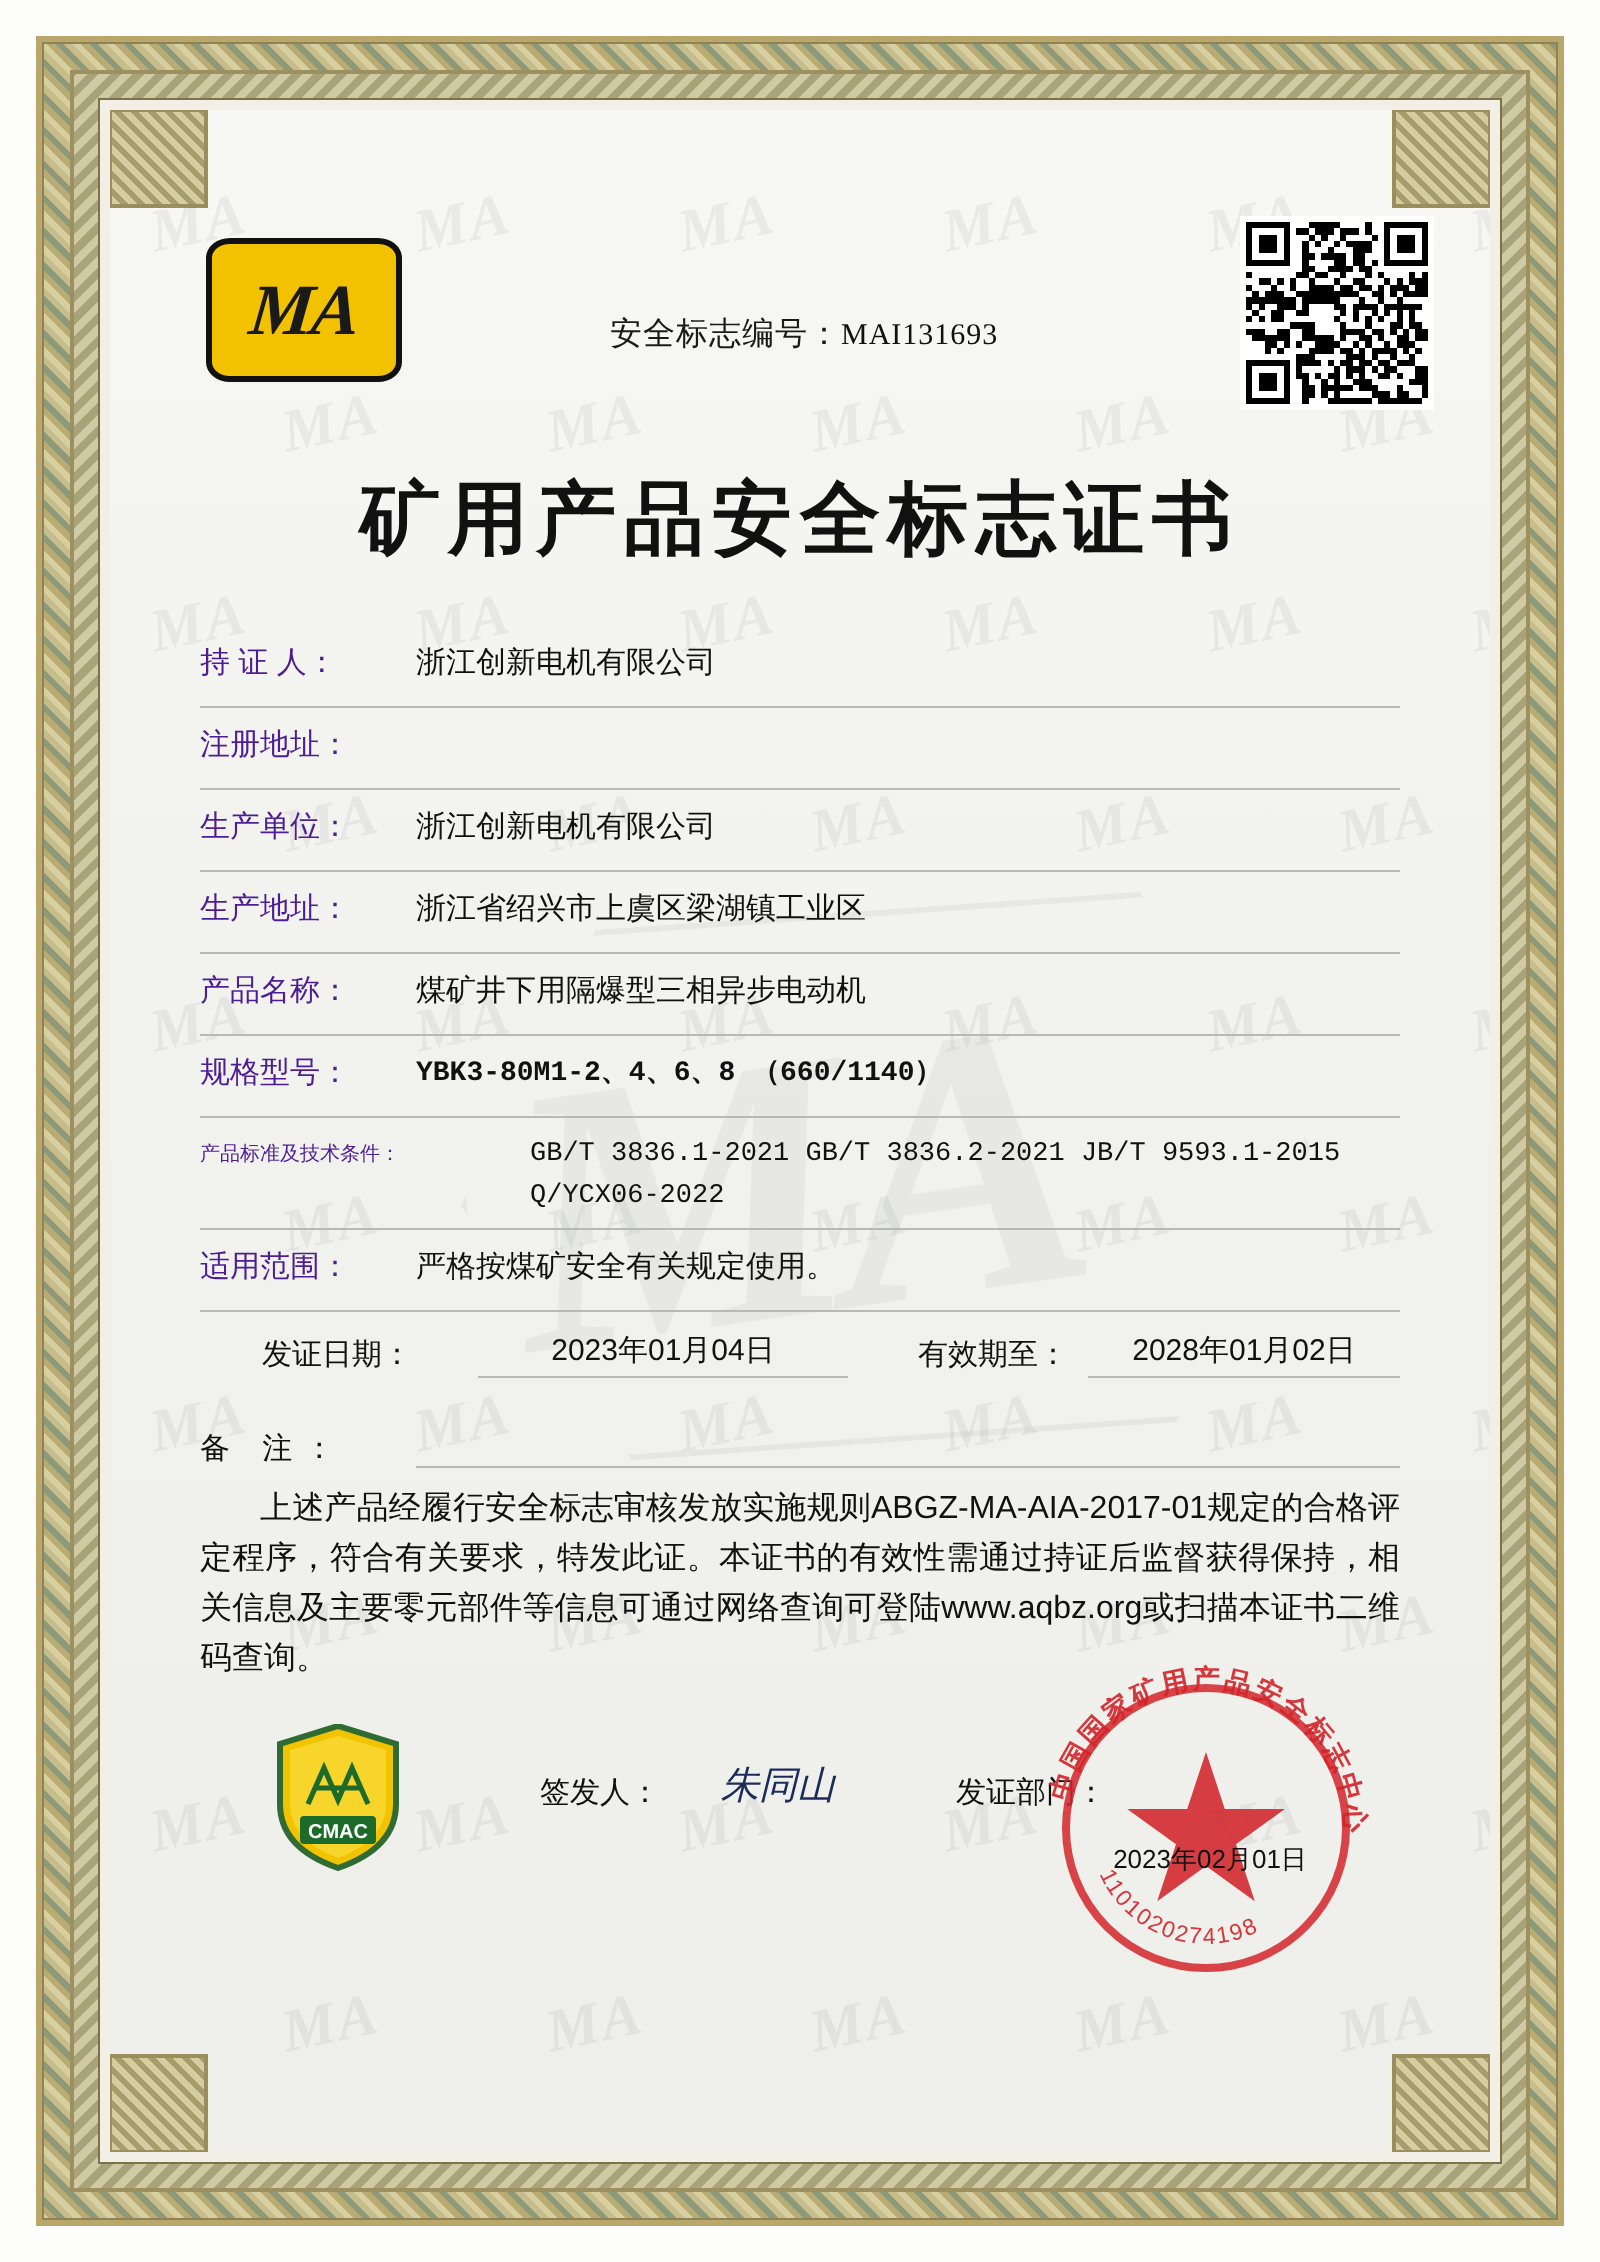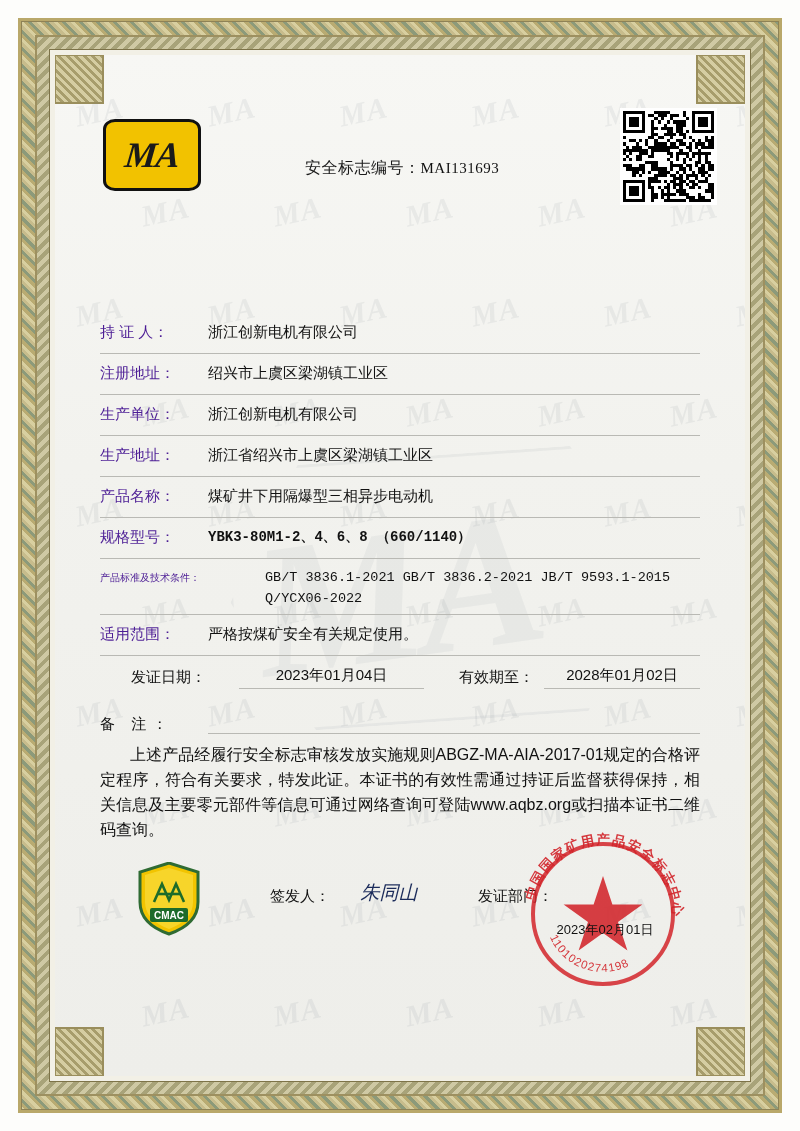--- a/index.html
+++ b/index.html
@@ -890,29 +890,29 @@
           <rect x="22" y="28" width="1" height="1"></rect>
           <rect x="23" y="28" width="1" height="1"></rect>
           <rect x="24" y="28" width="1" height="1"></rect>
           <rect x="25" y="28" width="1" height="1"></rect>
           <rect x="26" y="28" width="1" height="1"></rect>
           <rect x="27" y="28" width="1" height="1"></rect>
         </g>
     </svg>
   </div>
 
+  <div class="title">矿用产品安全标志证书</div>
 
   <div class="fields">
     <div class="row">
       <div class="lbl">持 证 人：</div>
       <div class="val kai">浙江创新电机有限公司</div>
     </div>
     <div class="row">
       <div class="lbl">注册地址：</div>
-      <div class="val kai">绍兴市上虞区梁湖镇工业区</div>
     </div>
     <div class="row">
       <div class="lbl">生产单位：</div>
       <div class="val kai">浙江创新电机有限公司</div>
     </div>
     <div class="row">
       <div class="lbl">生产地址：</div>
       <div class="val kai">浙江省绍兴市上虞区梁湖镇工业区</div>
     </div>
     <div class="row">

